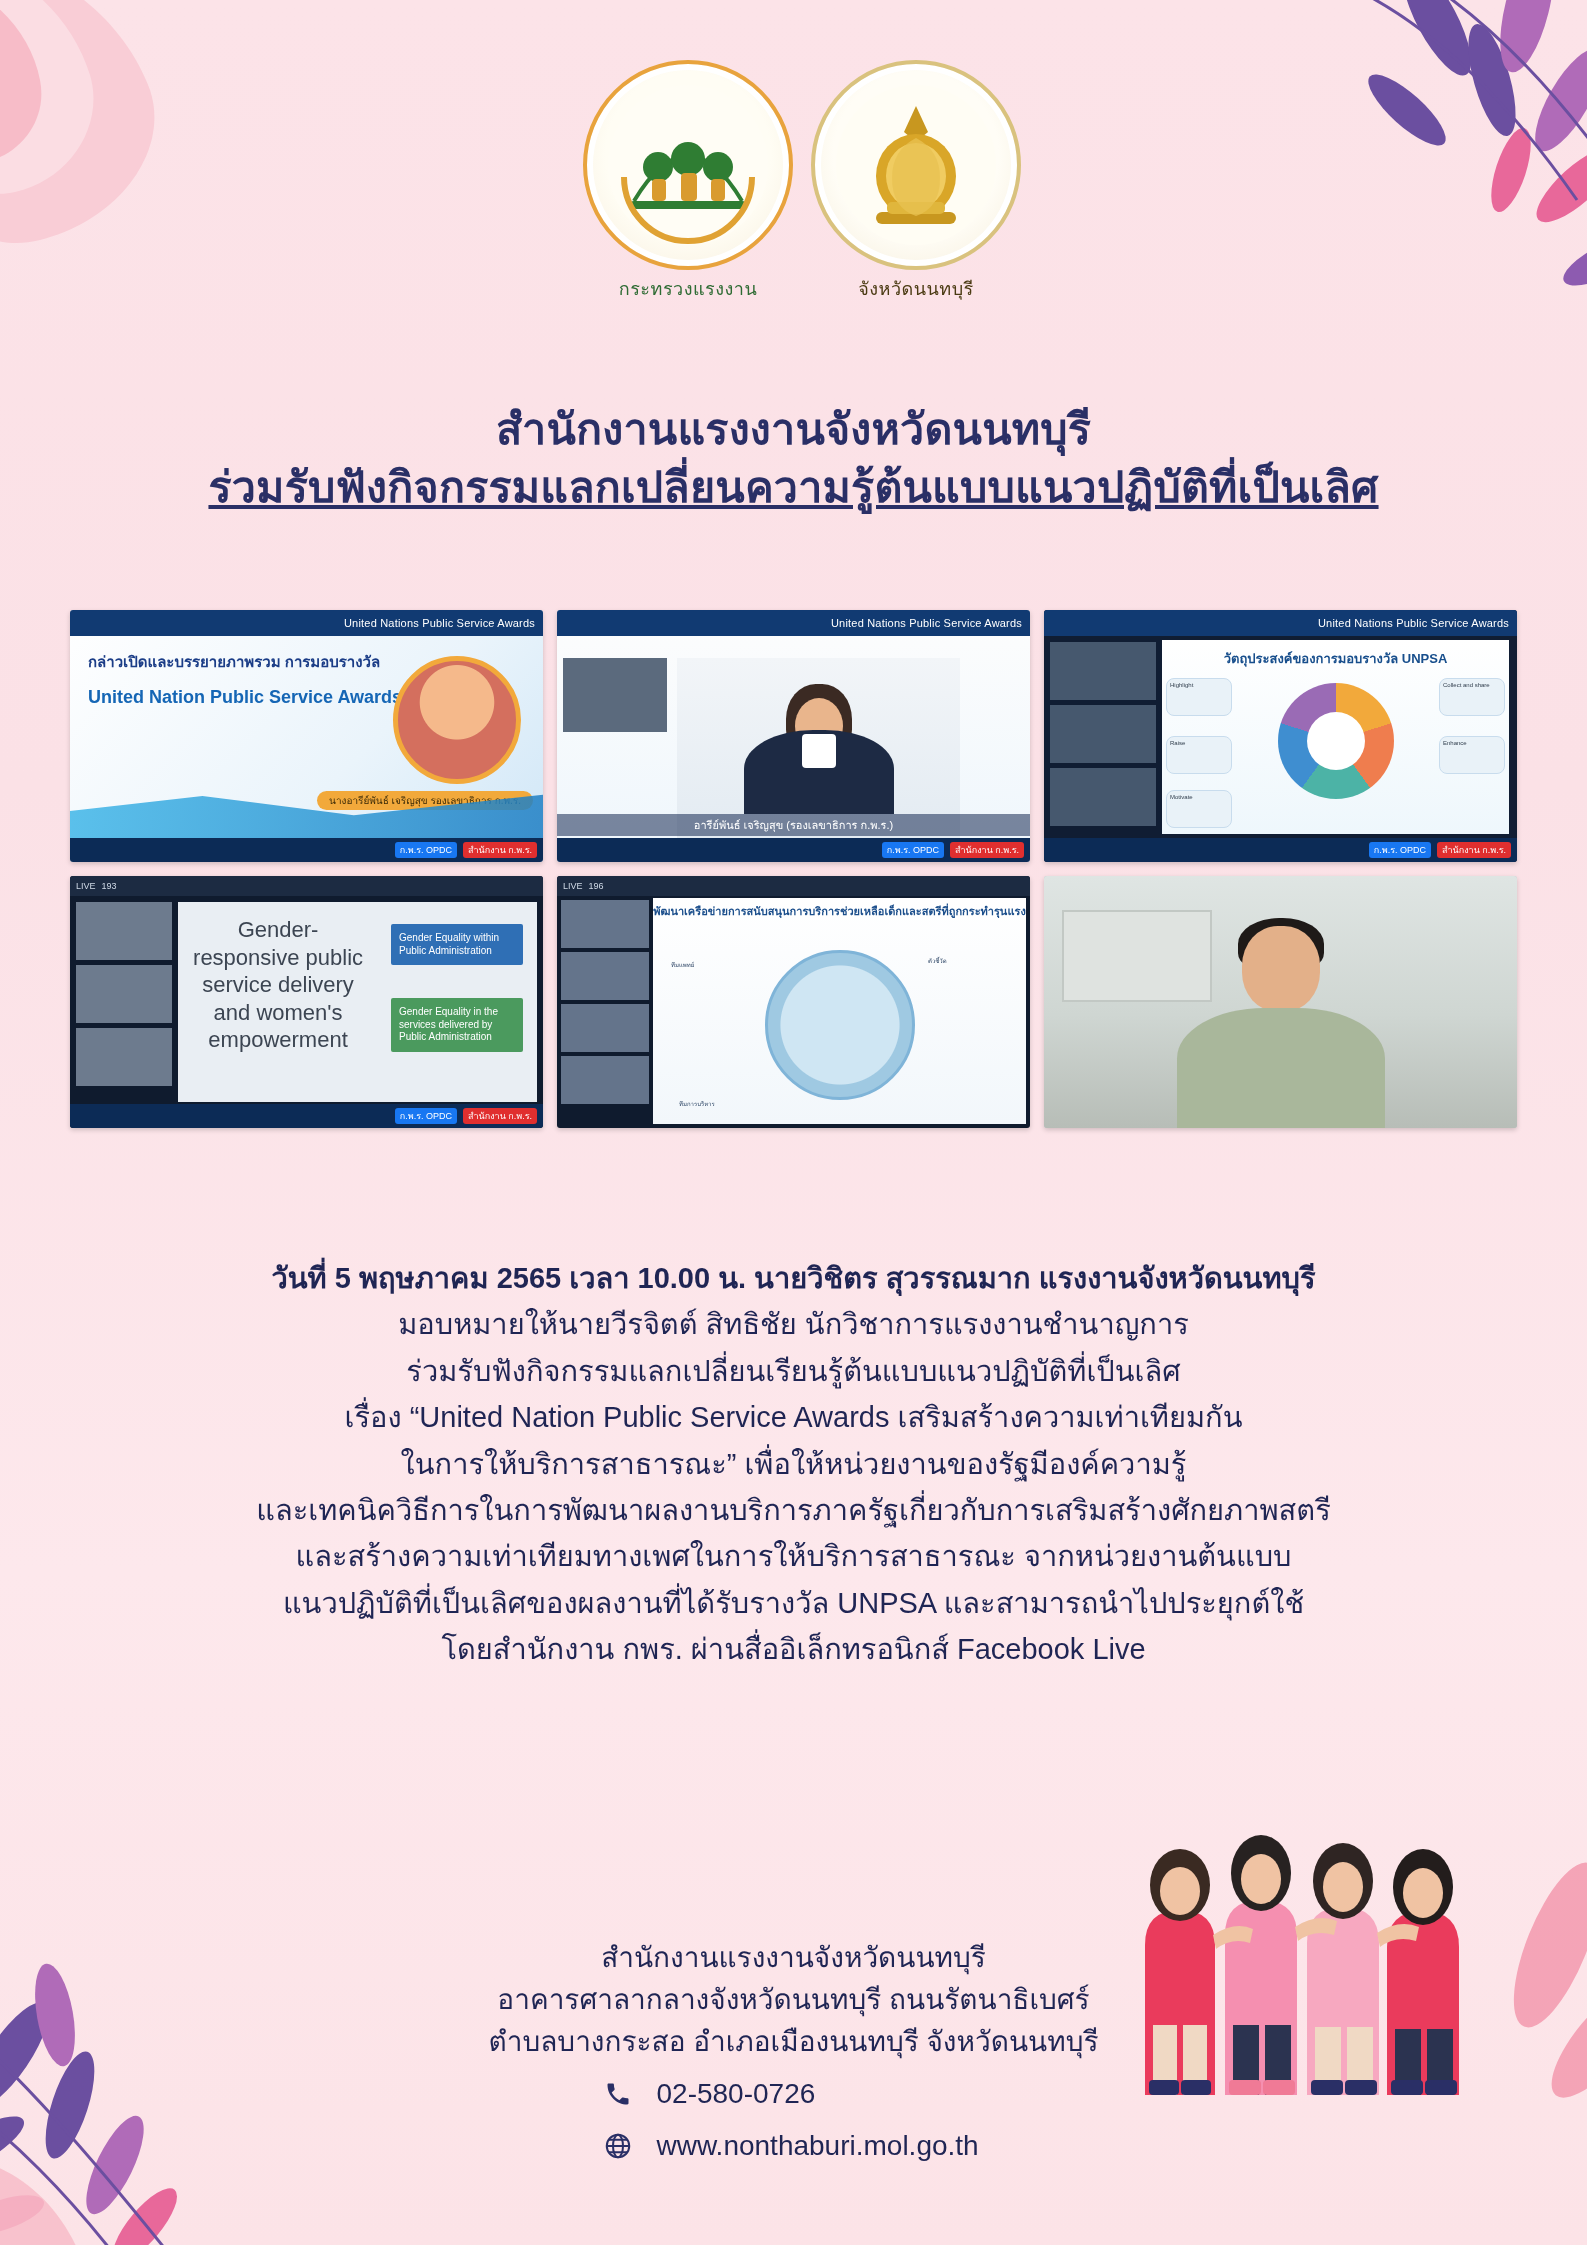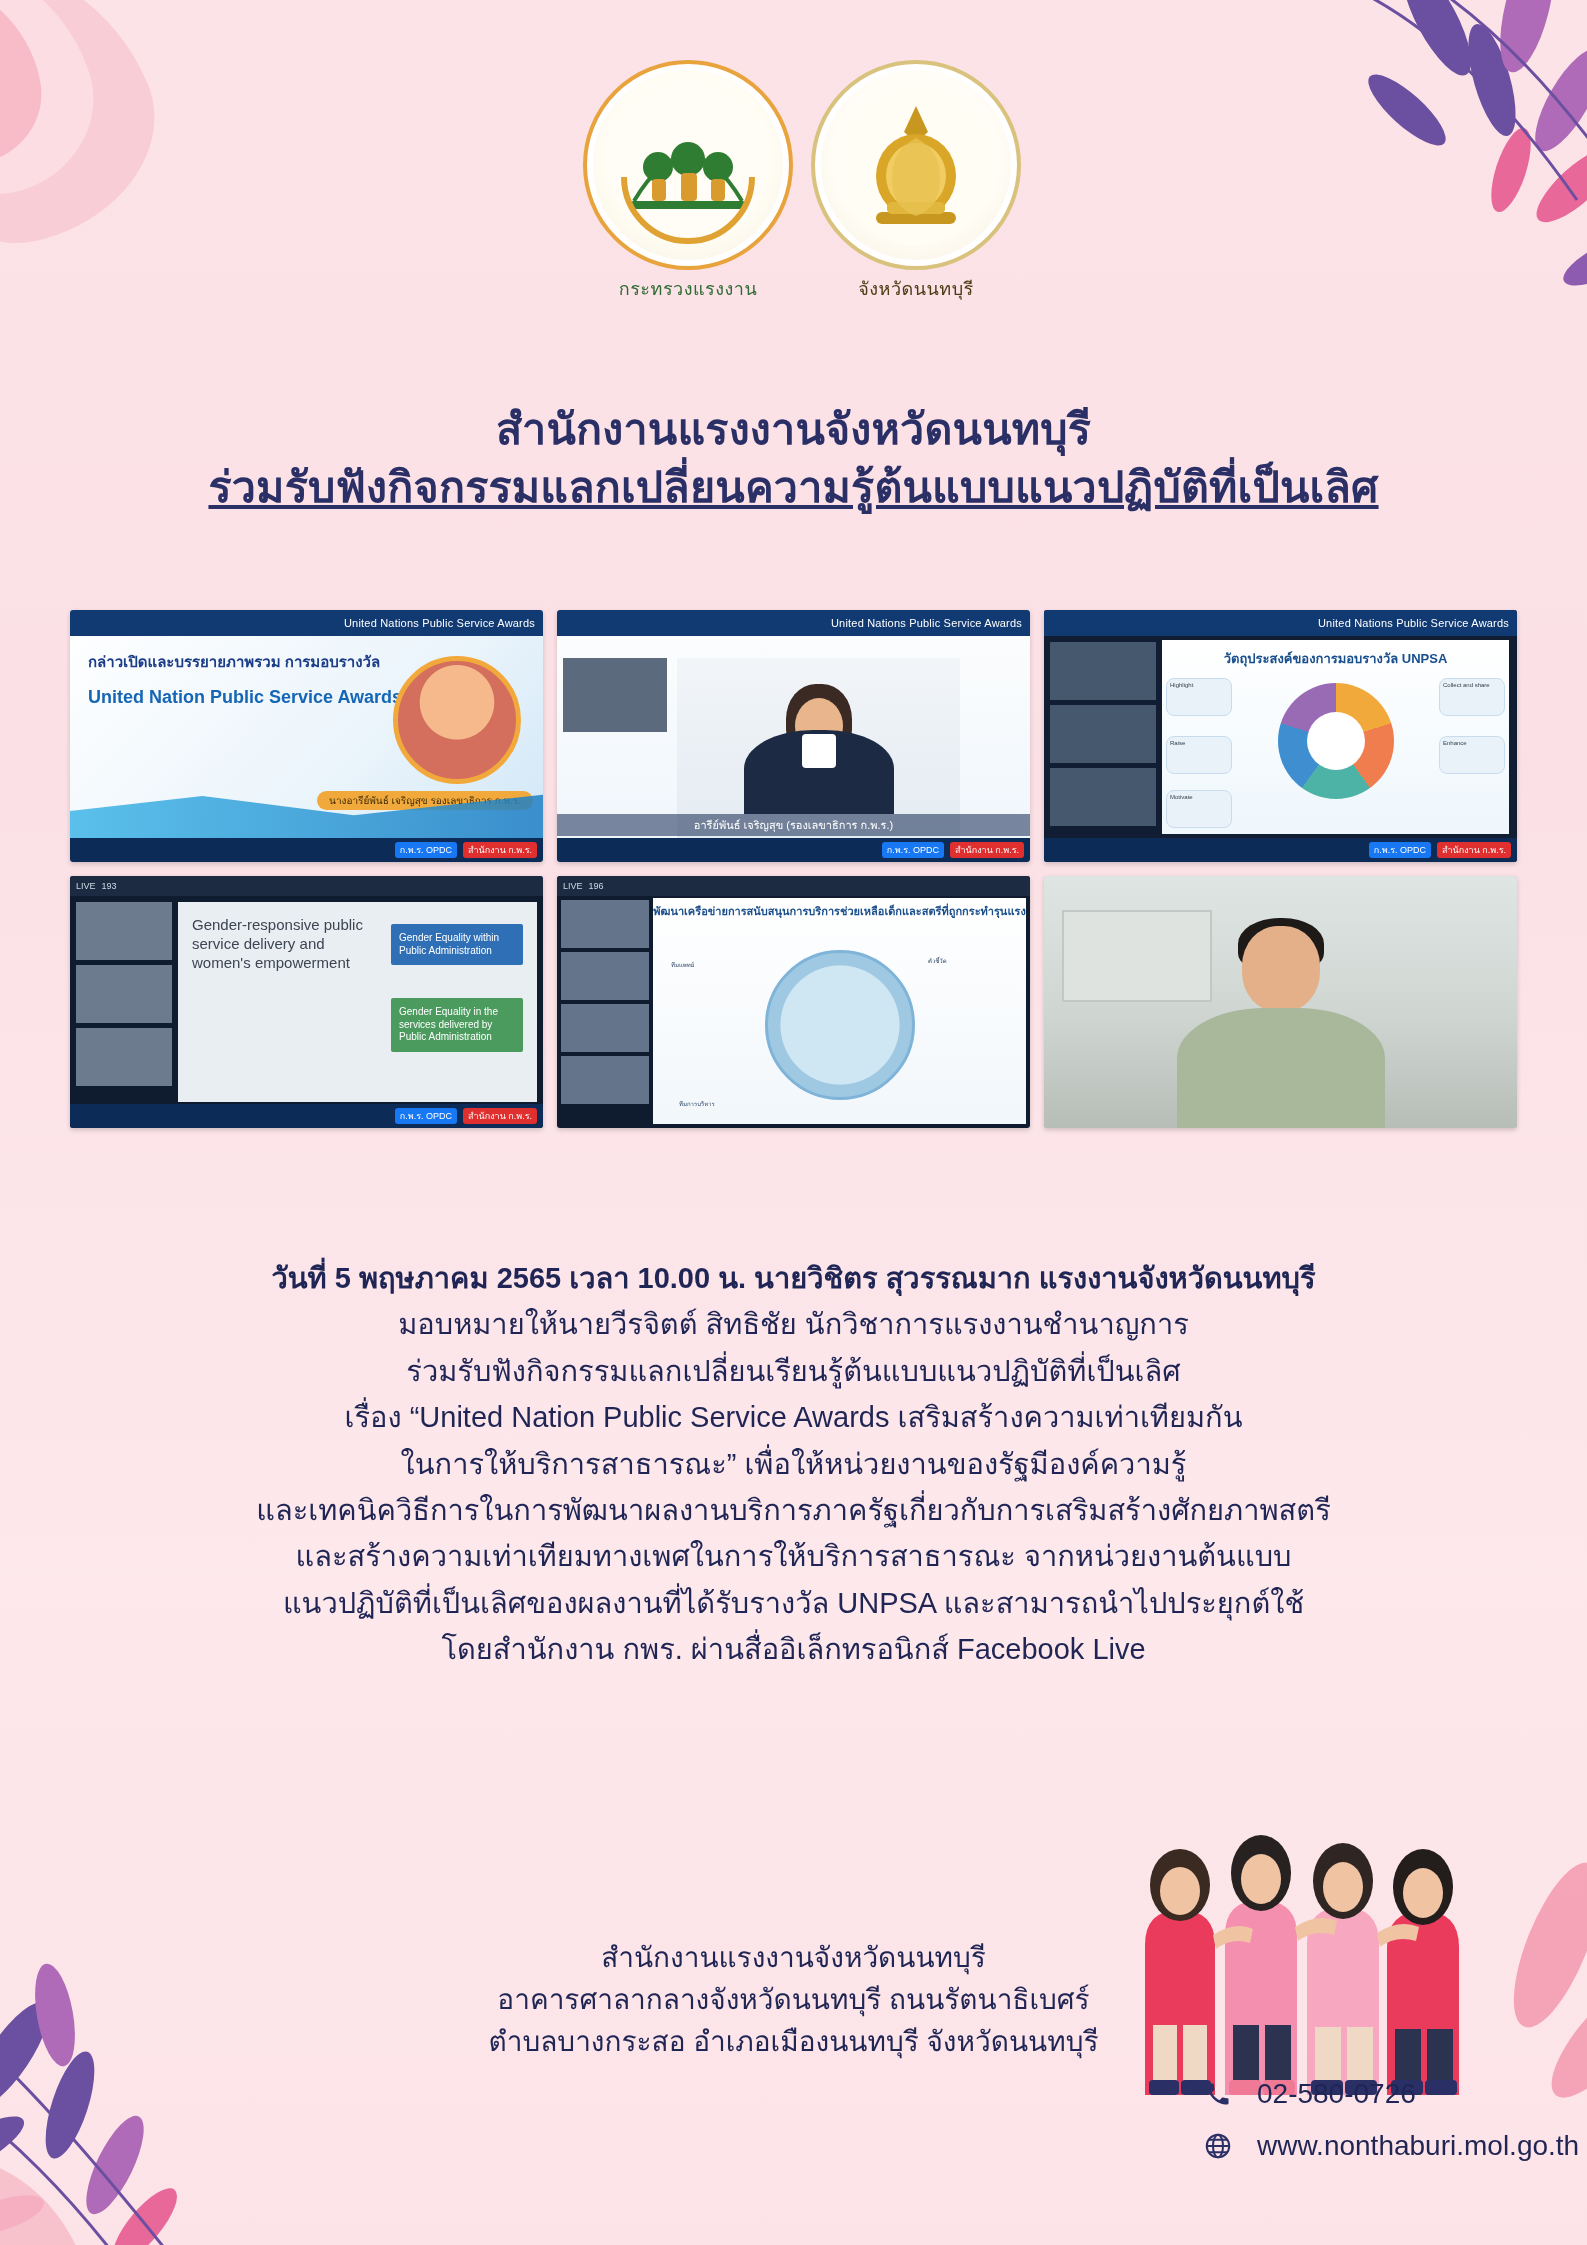--- a/index.html
+++ b/index.html
@@ -219,21 +219,21 @@
     background:#1c2b42; color:#cfd9e6; font-size: 9px;
     display:flex; align-items:center; gap:6px; padding-left:6px;
   }
   .s4 .stack { position:absolute; left: 6px; top: 26px; width: 96px; }
   .s4 .stack div { height: 58px; margin-bottom: 5px; background: #6d7b8e; }
   .s4 .slide {
     position:absolute; left: 108px; right: 6px; top: 26px; bottom: 26px;
     background:#e9eef3; padding: 14px;
   }
   .s4 .big {
-    width: 52%; font-size: 15px; color:#3c4552; line-height: 1.25;
+    width: 52%; font-size: 22px; color:#3c4552; line-height: 1.25; text-align: center;
   }
   .s4 .card {
     position:absolute; right: 14px; width: 132px; font-size: 10px;
     color:#fff; padding: 8px; line-height: 1.25; border-radius: 2px;
   }
   .s4 .card.blue { top: 22px; background:#2f6fb5; }
   .s4 .card.green { top: 96px; background:#4b9a5e; }
 
   
   .s5 { background: #0f1b2e; }
@@ -308,21 +308,21 @@
   .footer {
     position: absolute;
     bottom: 78px; left: 0; right: 0;
     text-align: center;
     z-index: 6;
     color: #1f2554;
     font-size: 28px;
     line-height: 1.5;
   }
   .contact-row {
-    display: flex; align-items: center; justify-content: flex-end;
+    display: flex; align-items: center; justify-content: center;
     gap: 22px; margin-top: 10px;
   }
   .contact-row .ico {
     width: 34px; height: 34px; display:inline-flex;
     align-items:center; justify-content:center;
     color:#2a2f66; font-size: 26px;
   }
   .contact-val { min-width: 330px; text-align: left; }
 </style>
 </head>

